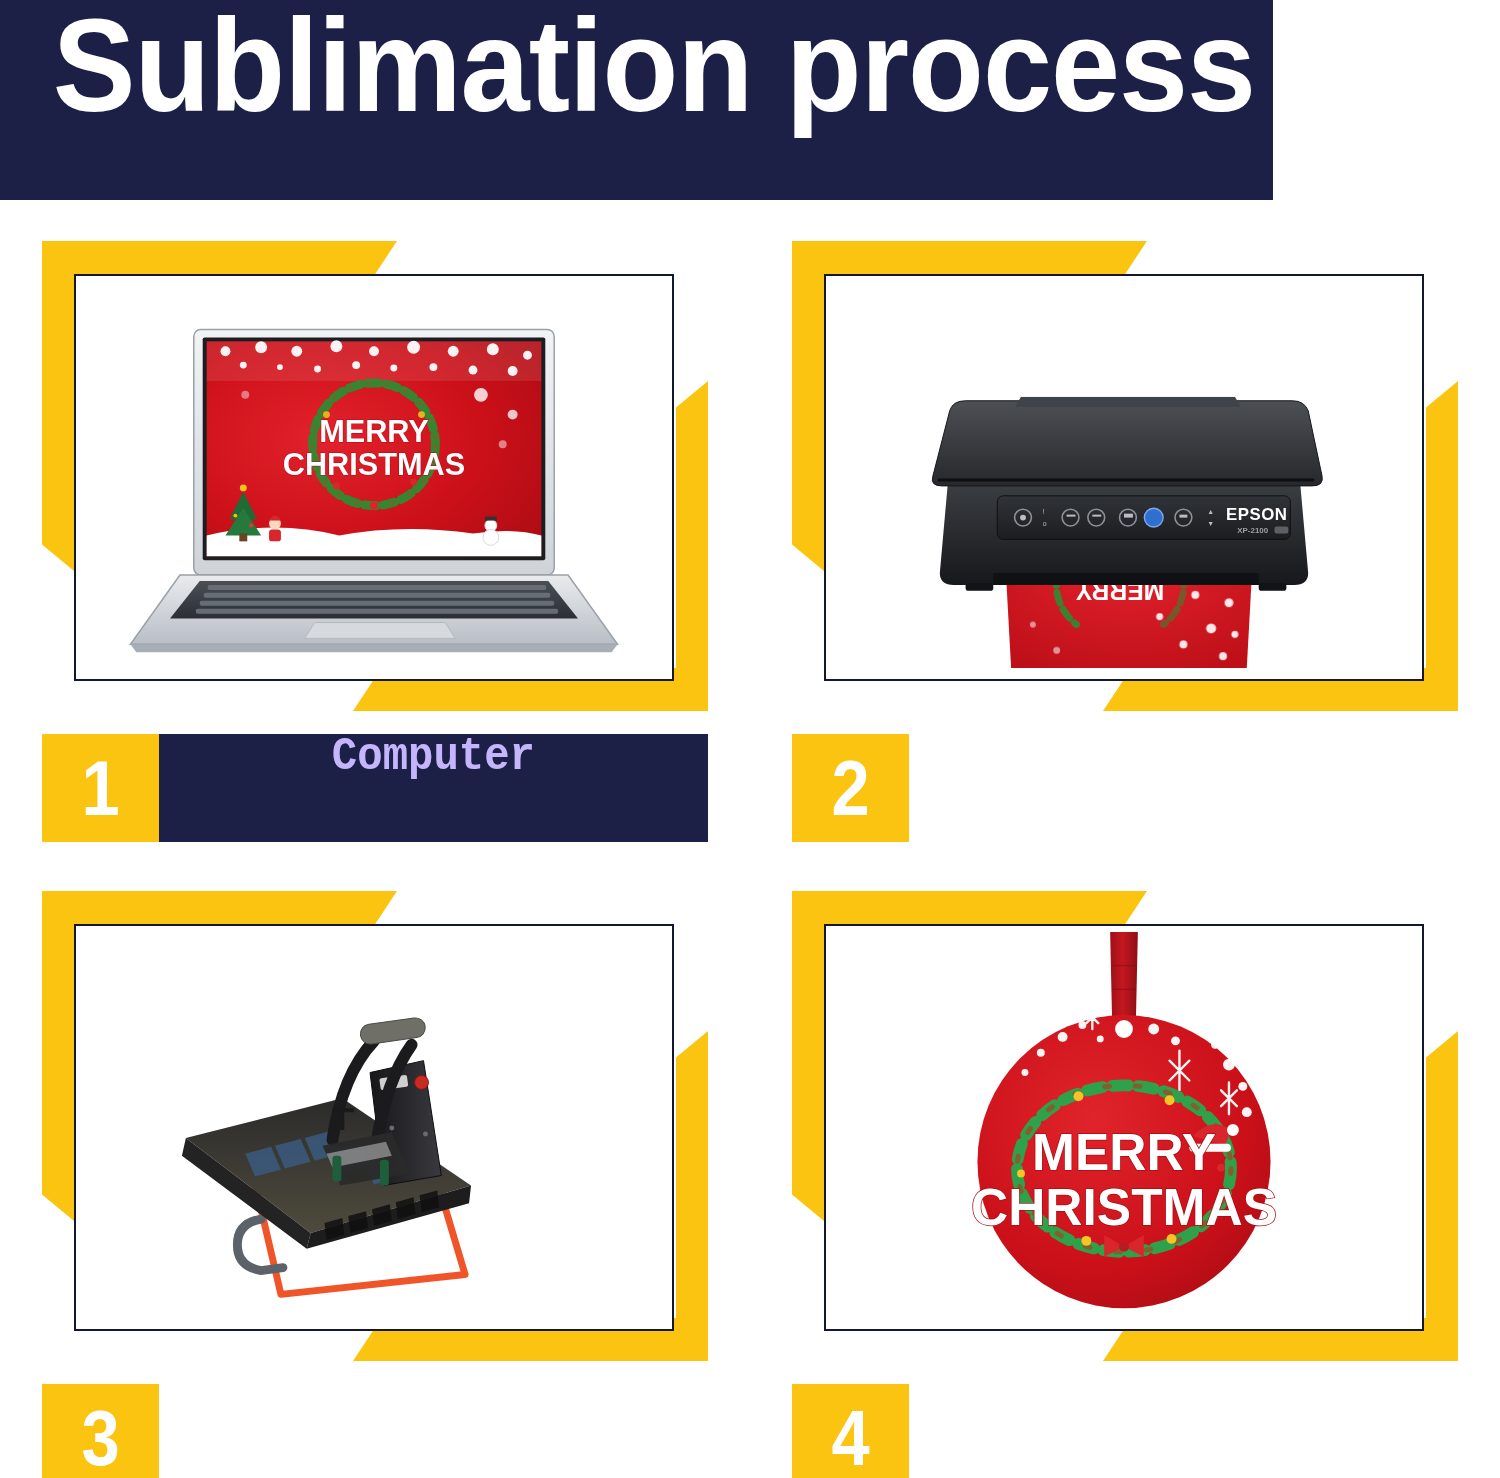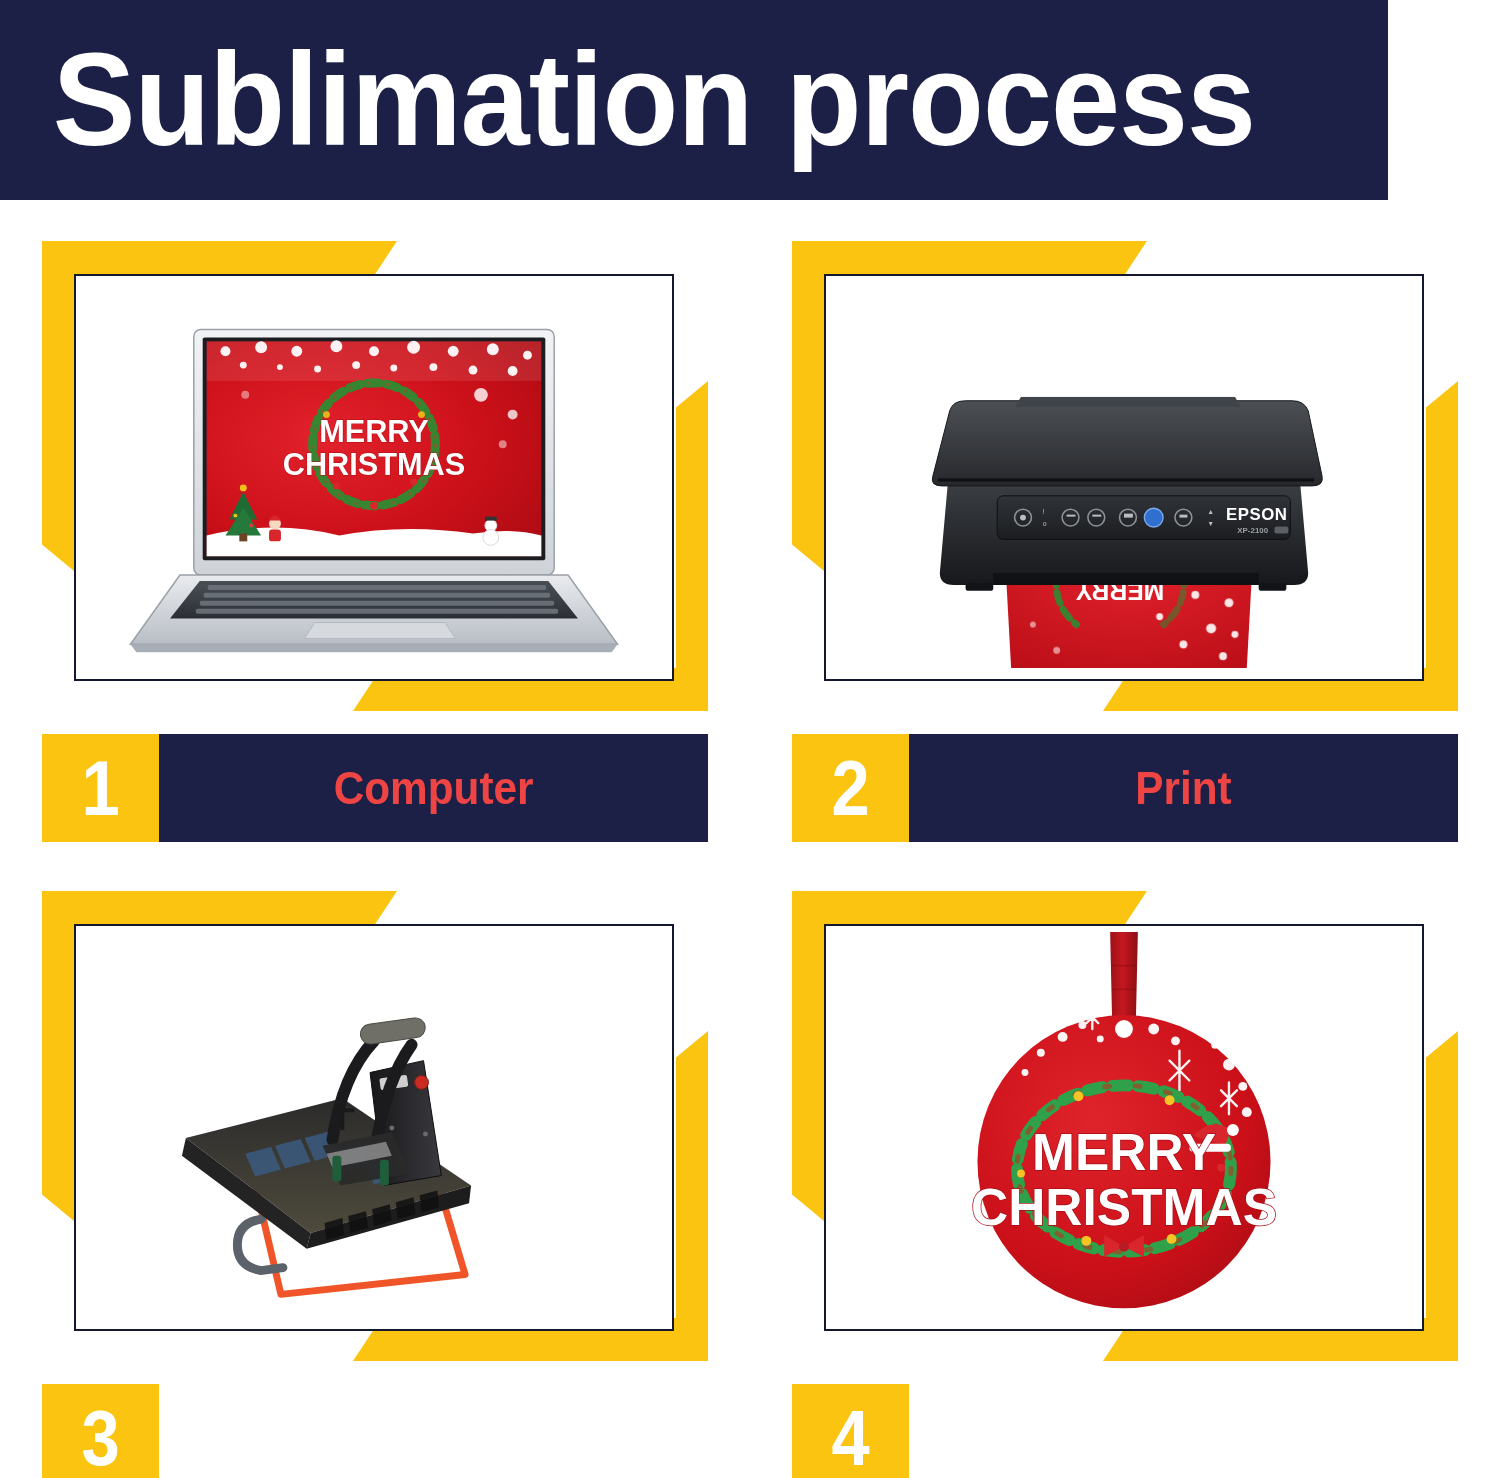--- a/index.html
+++ b/index.html
@@ -7,23 +7,23 @@
   html, body {
     width: 1500px; height: 1478px;
     background: #ffffff;
     font-family: "Liberation Sans", sans-serif;
     overflow: hidden;
   }
   .page { position: relative; width: 1500px; height: 1478px; background: #fff; }
 
   
   .header {
-    position: absolute; left: 0; top: 0; width: 1388px; height: 200px;
+    position: absolute; left: 0; top: 0; width: 1273px; height: 200px;
     background: #1c2046;
-    display: flex; align-items: center;
+    display: flex; 
   }
   .header-title {
     color: #ffffff;
     font-family: "Liberation Sans", sans-serif;
     font-weight: bold;
     font-size: 132px;
     line-height: 1;
     letter-spacing: -1px;
     transform: scaleX(0.94);
     transform-origin: left center;
@@ -89,23 +89,23 @@
   .label-num {
     width: 117px; background: #fbc411;
     display: flex; align-items: center; justify-content: center;
     color: #ffffff; font-weight: bold; font-size: 78px; line-height: 1;
     font-family: "Liberation Sans", sans-serif;
     transform-origin: center;
   }
   .label-num span { transform: scaleX(0.88); display:block; }
   .label-text {
     flex: 1; background: #1c2046;
-    display: flex; align-items: center; justify-content: center;
-    color: #ef4444; font-weight: bold; line-height: 1;
-    font-family: Liberation Sans, sans-serif;
+    display: flex; align-items: flex-start; justify-content: center;
+    color: #c4b5fd; font-weight: bold; line-height: 1;
+    font-family: Liberation Mono, monospace;
     padding: 0 10px;
     white-space: nowrap;
   }
   .label-text.sz-md { font-size: 46px; }
   .label-text.sz-lg { font-size: 55px; }
   .label-text span { transform: scaleX(0.92); display: block; }
 
   .art-svg { display:block; width:100%; height:100%; }
 </style>
 </head>
@@ -329,23 +329,20 @@
 
             <rect x="140" y="310" width="28" height="8" rx="3" fill="#111316"></rect>
             <rect x="436" y="310" width="28" height="8" rx="3" fill="#111316"></rect>
           </svg>
         </div>
       </div>
       <div class="label-bar b0">
         <div class="label-num">
             <span>2</span>
           </div>
-        <div class="label-text sz-md">
-            <span>Print</span>
-          </div>
       </div>
     </div>
 
     <div class="step step-w c0 r1">
       <div class="frame-block">
         <div class="bracket tl"></div>
         <div class="bracket tl-v"></div>
         <div class="bracket br"></div>
         <div class="bracket br-v"></div>
         <div class="photo">

